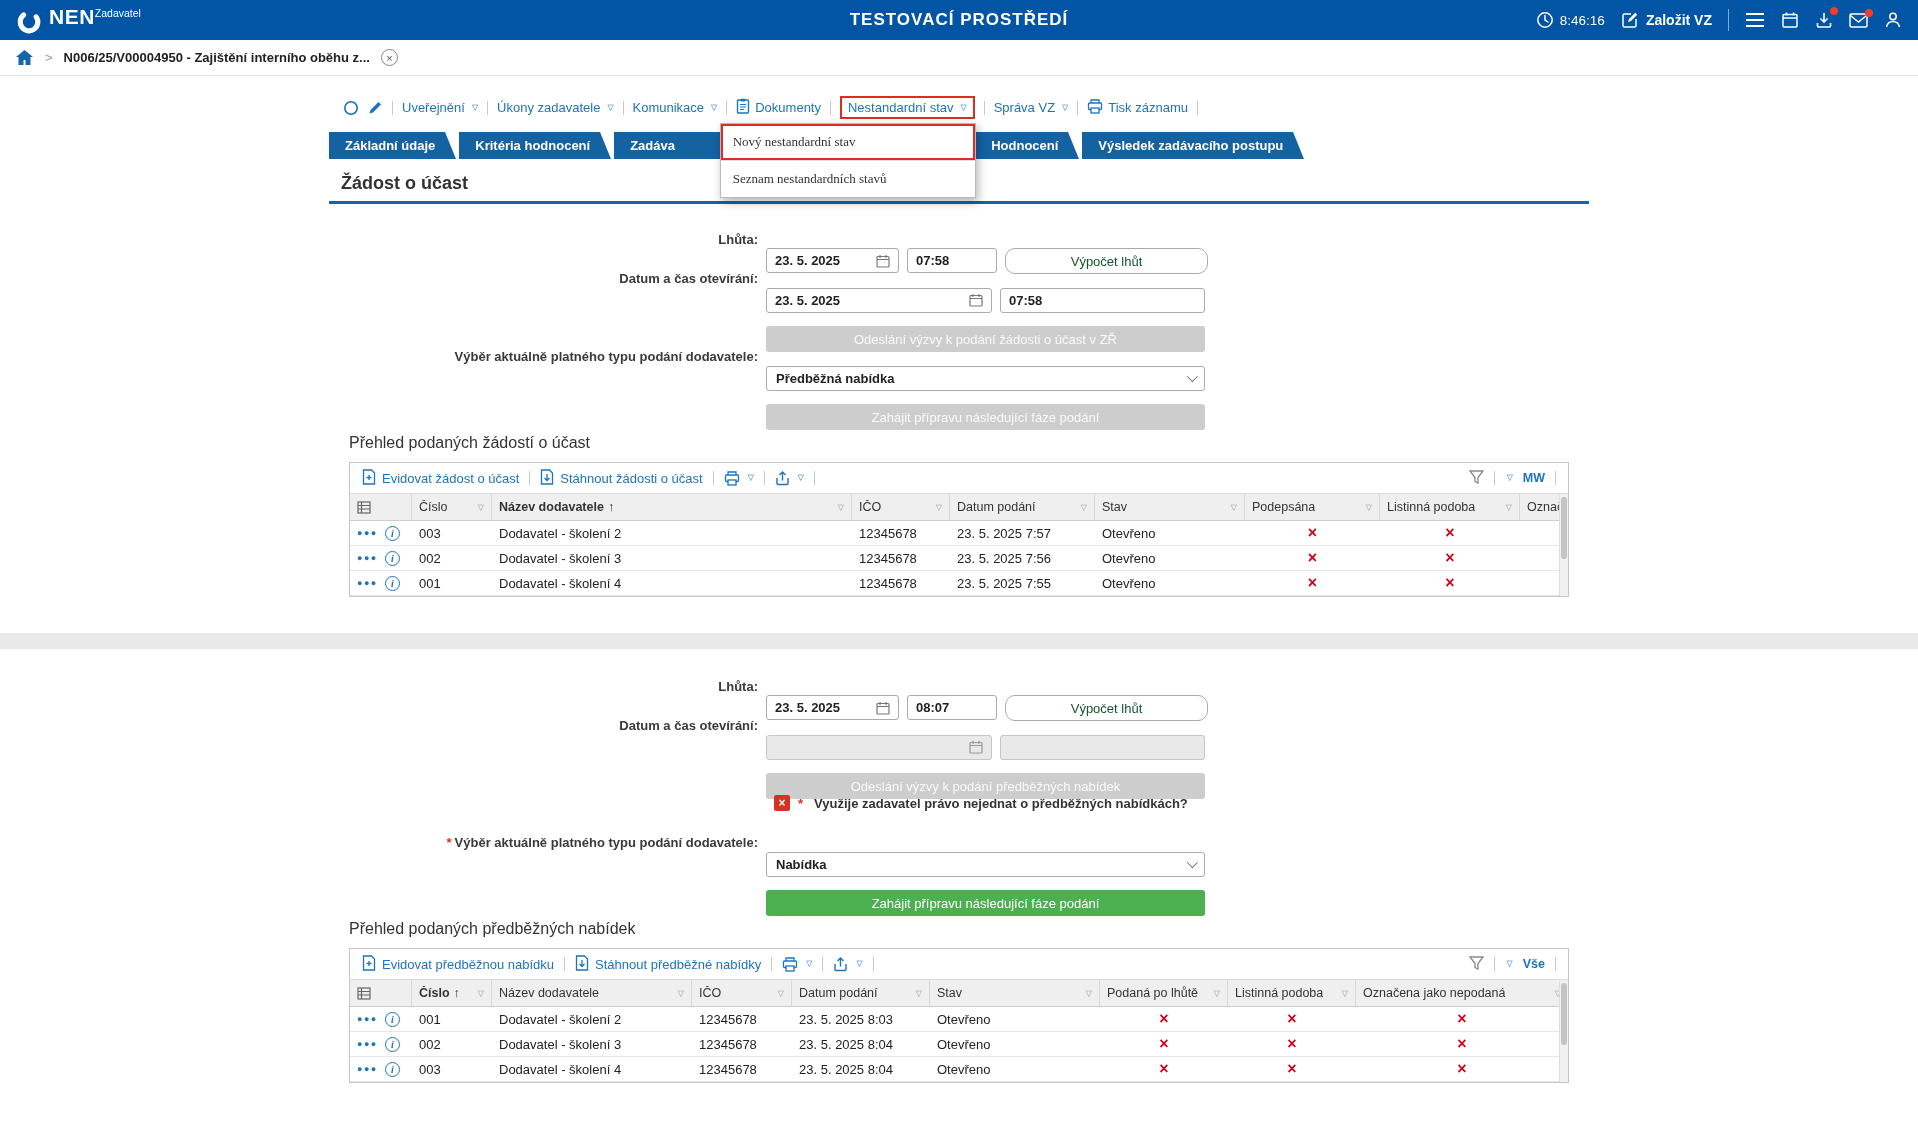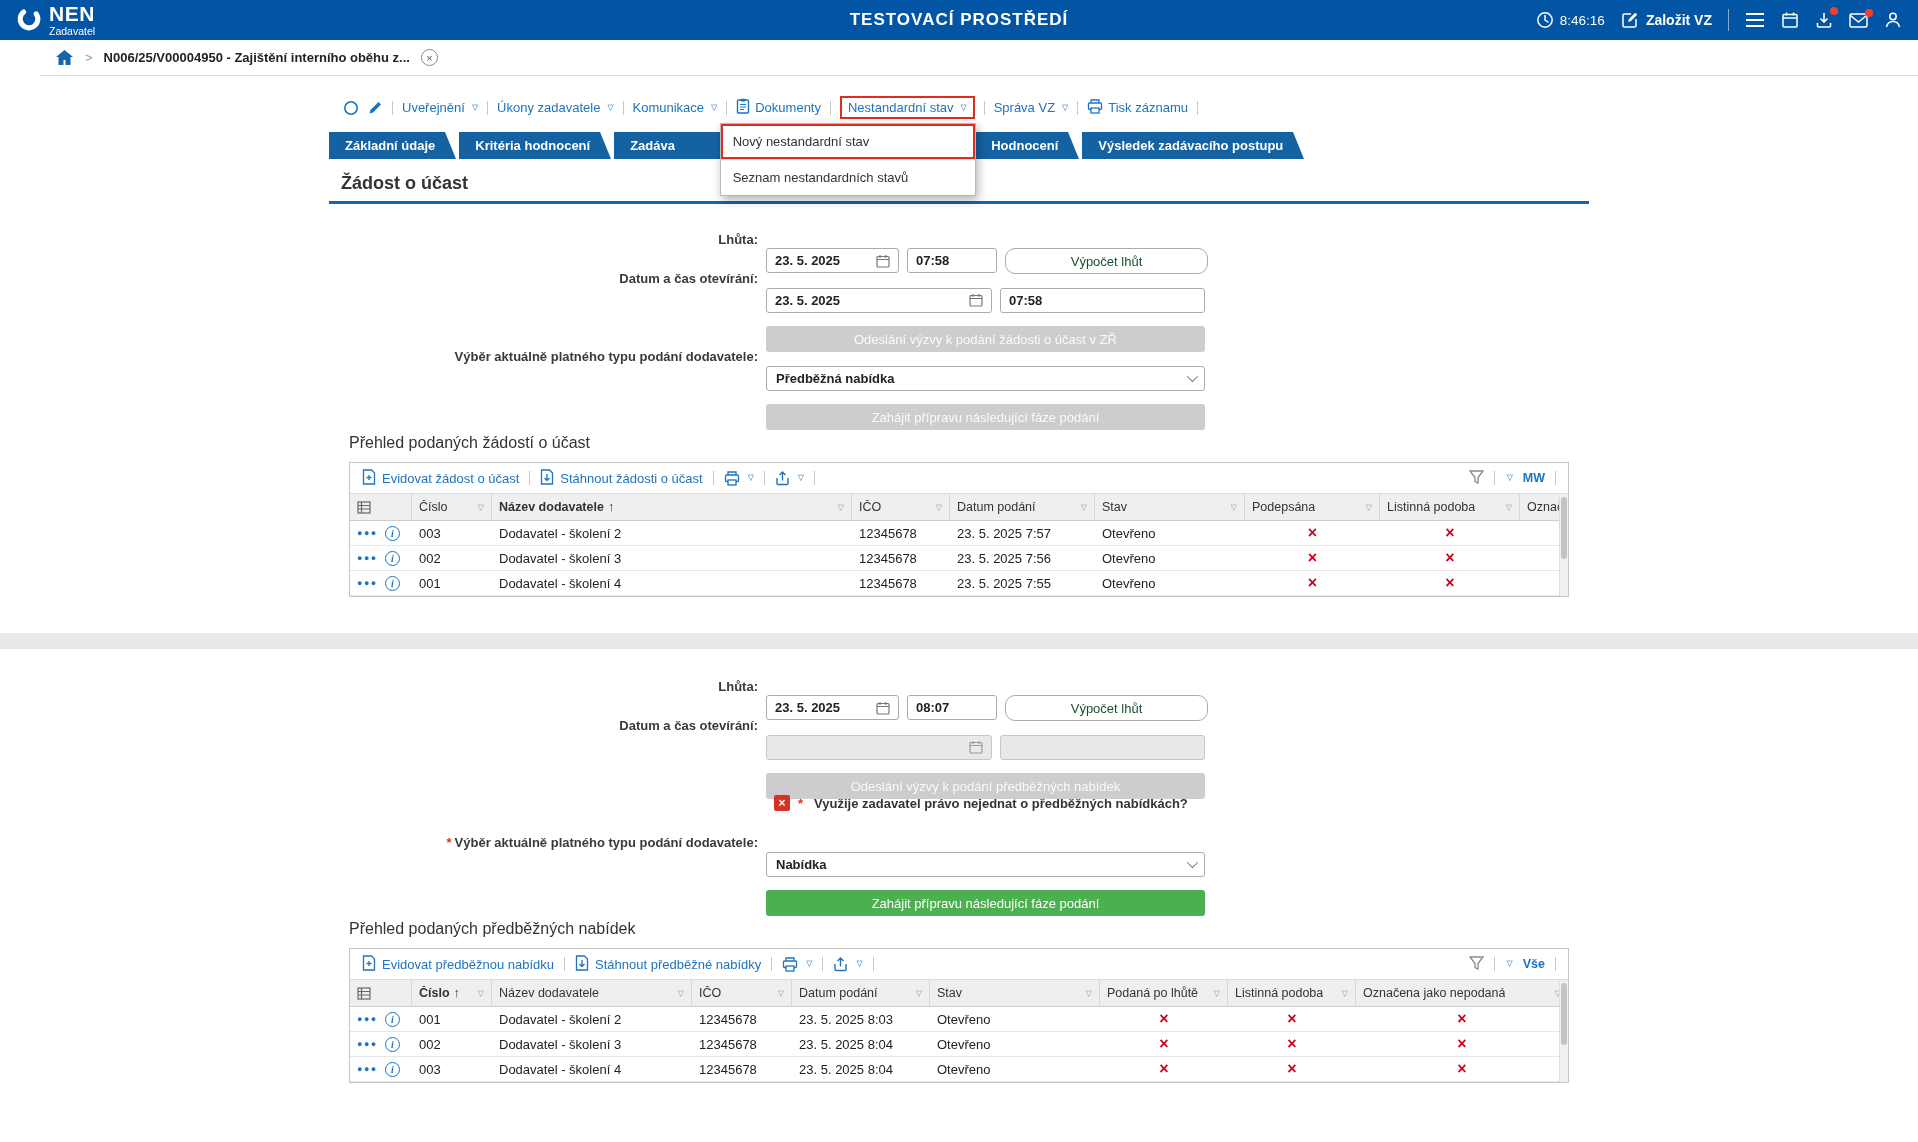--- a/index.html
+++ b/index.html
@@ -4,52 +4,52 @@
 <style>
   * { margin:0; padding:0; box-sizing:border-box; }
   html,body { width:1918px; height:1142px; }
   body { font-family:"Liberation Sans", sans-serif; background:#fff; overflow:hidden; }
   .screen { width:1918px; height:1142px; position:relative; overflow:hidden; background:#fff; }
 
   
   .app-header { height:40px; background:#0254A4; display:flex; align-items:center; padding:0 16px; position:relative; color:#fff; z-index:100; }
   .logo { display:flex; align-items:flex-start; gap:7px; }
   .logo svg { margin-top:3px; }
-  .brand-col { display:flex; flex-direction:column; line-height:1; }
+  .brand-col { display:flex; flex-direction:row; line-height:1; }
   .brand-name { font-size:21px; font-weight:bold; letter-spacing:.5px; }
   .brand-sub { font-size:10.5px; margin-top:2px; }
   .hdr-title { position:absolute; left:50%; top:50%; transform:translate(-50%,-50%); font-size:17px; font-weight:bold; letter-spacing:1px; white-space:nowrap; }
   .hdr-right { margin-left:auto; display:flex; align-items:center; gap:16px; }
   .hdr-time { display:flex; align-items:center; gap:6px; font-size:13.5px; }
   .hdr-new { display:flex; align-items:center; gap:7px; font-size:14px; font-weight:bold; cursor:pointer; }
   .hdr-sep { width:1px; height:22px; background:rgba(255,255,255,.5); }
   .hicon { position:relative; display:flex; align-items:center; cursor:pointer; }
   .badge { position:absolute; top:-4px; right:-5px; width:8px; height:8px; border-radius:50%; background:#F03E2F; }
 
   
-  .breadcrumb { height:36px; background:#fff; border-bottom:1px solid #DDD; display:flex; align-items:center; padding:0 15px; gap:11px;margin-left:40px; }
+  .breadcrumb { height:36px; background:#fff; border-bottom:1px solid #DDD; display:flex; align-items:center; padding:0 15px; gap:11px; }
   .bc-sep { color:#999; font-size:13px; }
   .bc-sep::before { content:">"; }
   .bc-item { font-size:13px; font-weight:bold; color:#222; cursor:pointer; }
   .bc-close { width:17px; height:17px; border:1px solid #888; border-radius:50%; color:#555; display:flex; align-items:center; justify-content:center; font-size:11px; cursor:pointer; }
   .bc-close::before { content:"×"; }
 
   
   .container { width:1260px; margin:0 auto; position:relative; }
   .band { height:16px; background:#E9E9E9; margin-top:36px; }
 
   
   .cmd-bar { display:flex; align-items:center; gap:9px; padding:20px 0 0 14px; font-size:13px; color:#1E73BE; position:relative; z-index:40; }
   .cmd-item { display:flex; align-items:center; gap:5px; cursor:pointer; position:relative; white-space:nowrap; }
   .sep { width:1px; height:14px; background:#C8C8C8; }
   .caret { font-size:8px; color:#1E73BE; line-height:1; margin-left:2px; }
   .caret::before { content:"▽"; }
   .ann-red { border:2px solid #E02B20; padding:2px 6px; }
 
-  .menu { position:absolute; top:calc(100% + 6px); right:-3px; width:256px; background:#fff; border:1px solid #BBB; box-shadow:2px 4px 9px rgba(0,0,0,.3); z-index:60; }
+  .menu { position:absolute; top:calc(100% + 6px); right:-3px; width:256px; background:#fff; border:1px solid #BBB; box-shadow:2px 4px 9px rgba(0,0,0,.3); z-index:60;font-family:Liberation Serif, serif; }
   .menu-item { padding:10px 12px; font-size:13px; color:#333; cursor:pointer; background:#fff; }
   .menu-item + .menu-item { border-top:1px solid #DDD; }
   .menu-item.ann-red2 { border:2px solid #E02B20; padding:8px 10px; }
 
   
   .tabs { display:flex; margin-top:13px; height:27px; }
   .tab { position:relative; height:27px; line-height:27px; background:#1562A3; color:#fff; font-size:13px; font-weight:bold; padding:0 10px 0 16px; margin-right:14px; white-space:nowrap; cursor:pointer; }
   .tab::after { content:""; position:absolute; left:100%; top:0; width:0; height:0; border-bottom:27px solid #1562A3; border-right:11px solid transparent; }
   .tab-wide { min-width:225px; }
   .tab-hidden { min-width:108px; }

